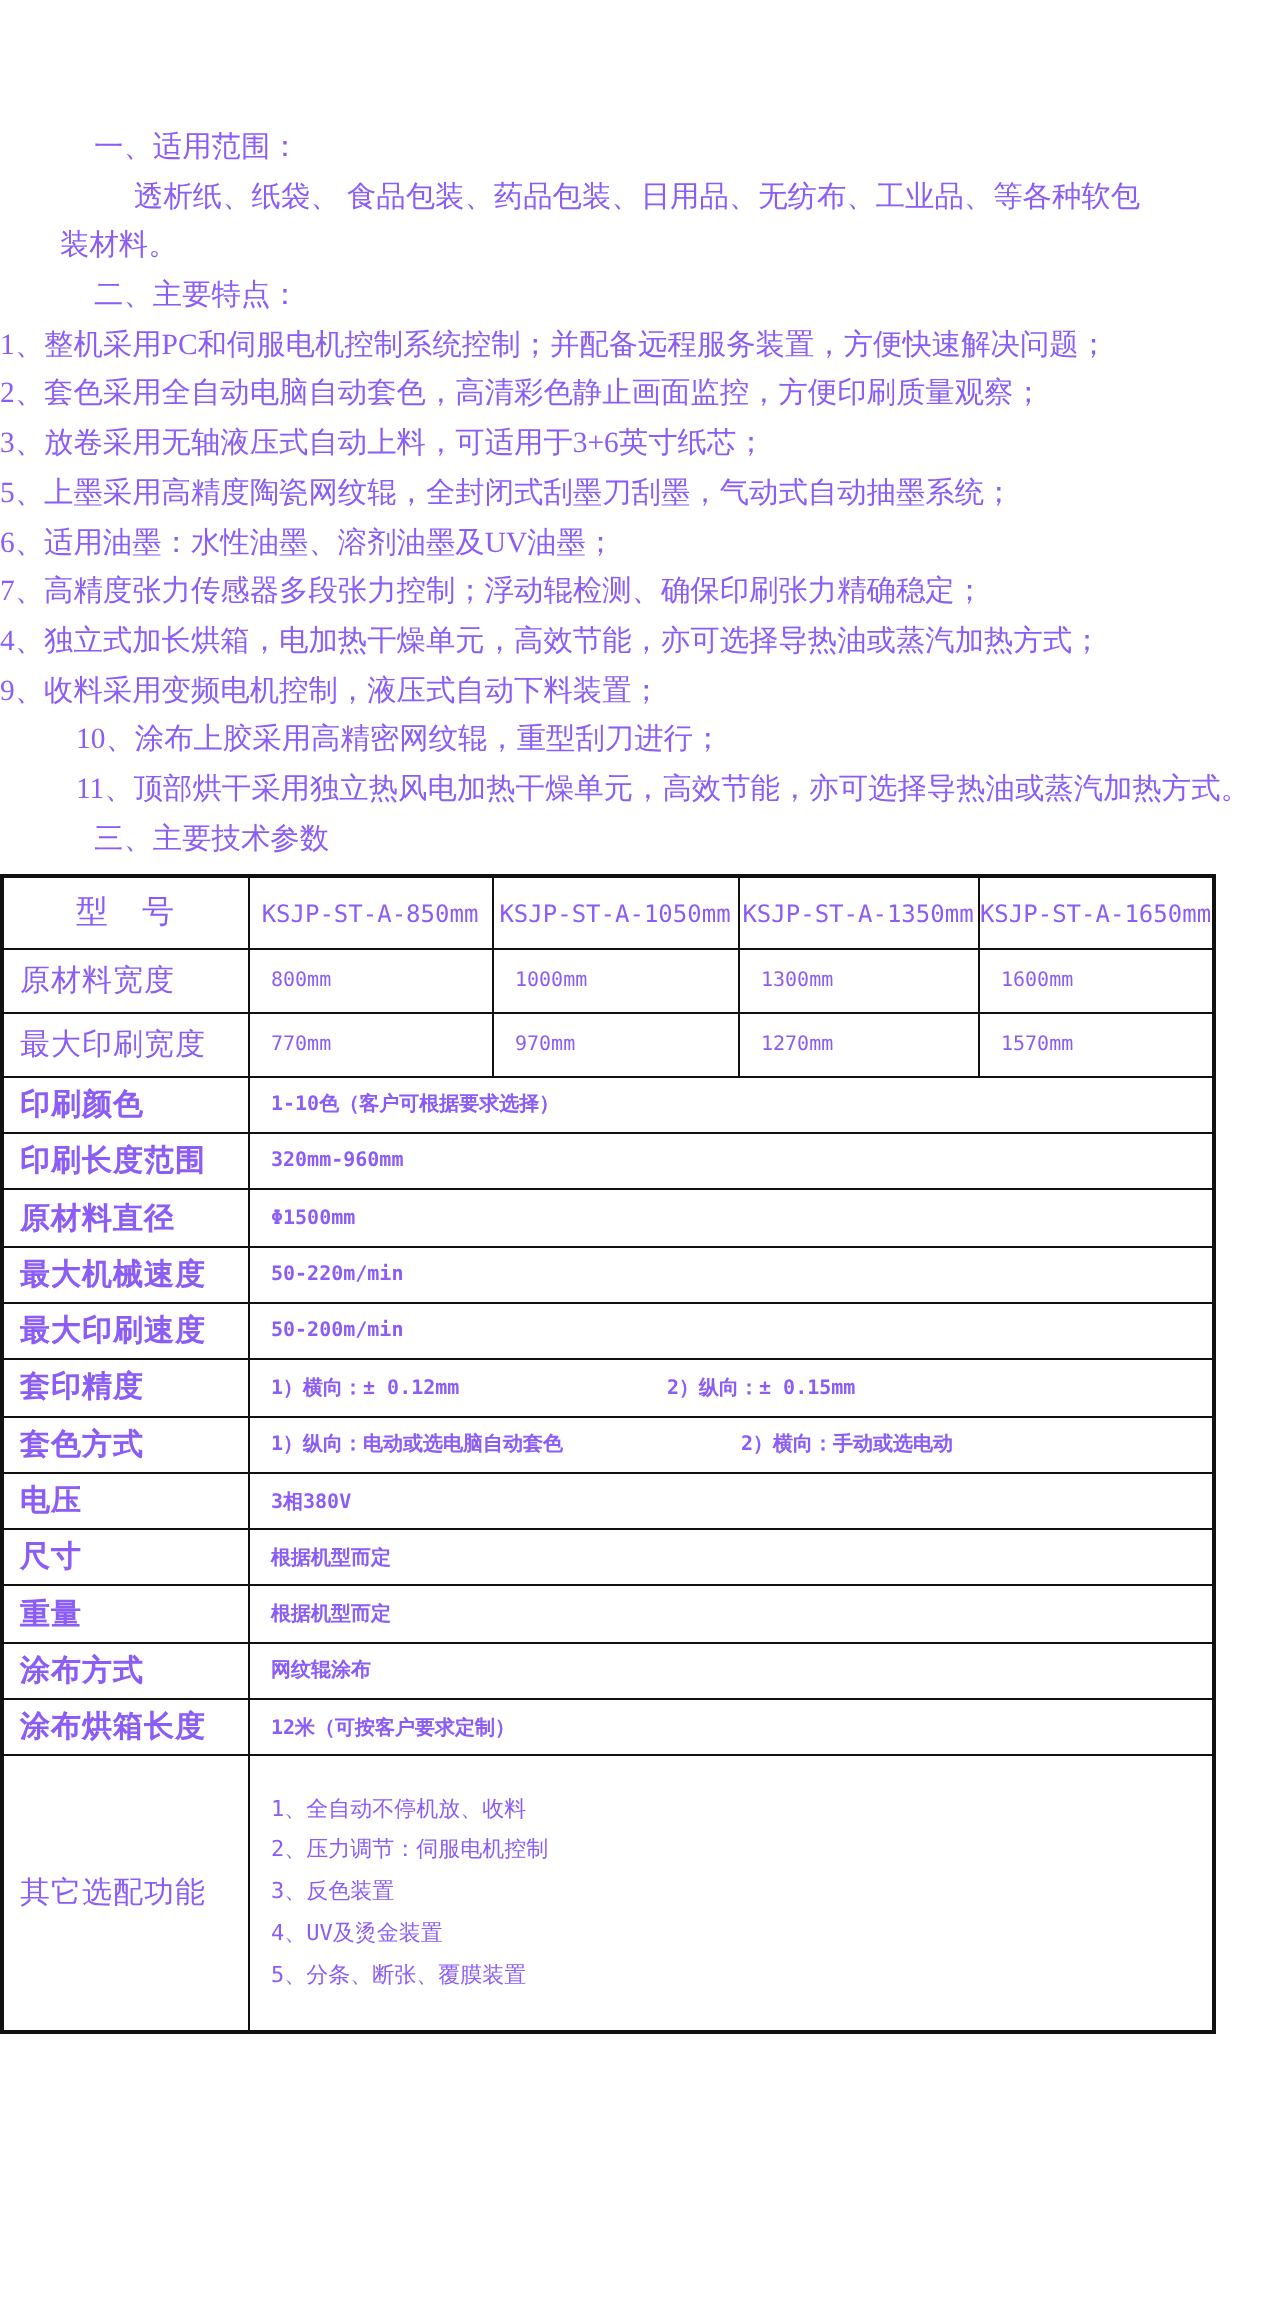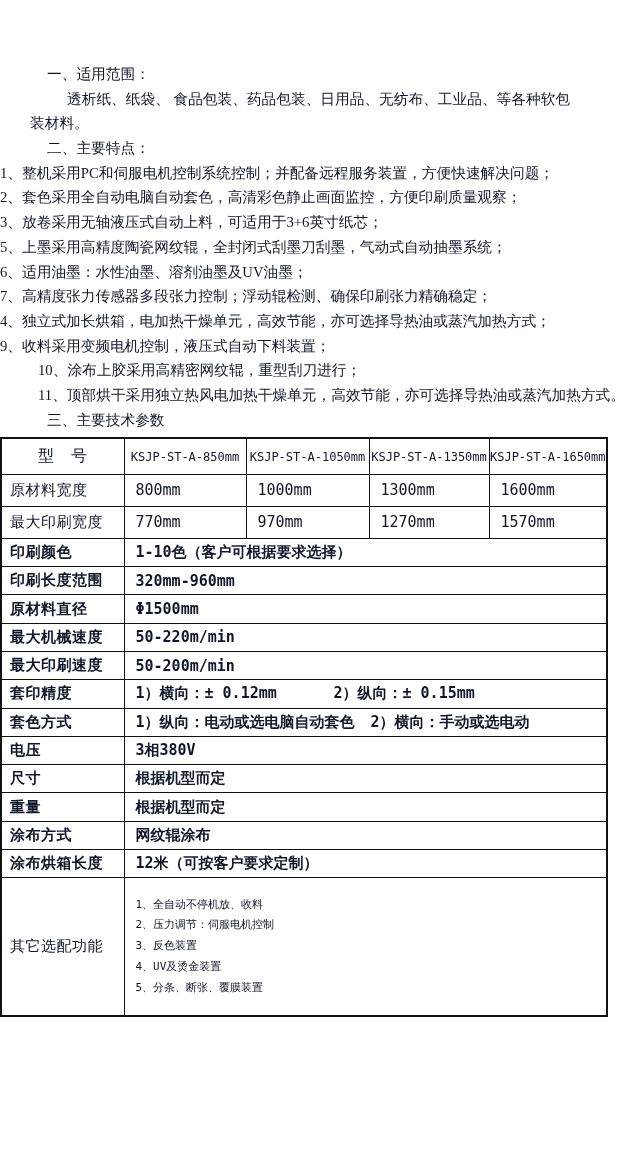--- a/index.html
+++ b/index.html
@@ -6,21 +6,21 @@
   body {
     width: 640px;
     background: #f6f6f6;
     font-family: "Liberation Serif", "DejaVu Serif", serif;
   }
   .page {
     position: relative;
     width: 640px;
     height: 1150px;
     background: #ffffff;
-    color: #0f172a;
+    color: #8b5cf6;
     overflow: hidden;
   }
   .doc {
     padding-top: 62px;
     font-size: 14.7px;
     line-height: 24.7px;
   }
   .line {
     white-space: nowrap;
     height: 24.7px;
@@ -54,21 +54,21 @@
     text-align: center;
     padding-left: 0;
   }
   td.model {
     font-family: "DejaVu Sans Mono", "Liberation Serif", serif;
     font-size: 12px;
     text-align: center;
   }
   td.val {
     font-family: "DejaVu Sans Mono", "Liberation Serif", serif;
-    font-size: 15px;
+    font-size: 10px;
     padding-left: 11px;
   }
   tr.r-header { height: 36px; }
   tr.r-med    { height: 32px; }
   tr.r-reg    { height: 28.3px; font-weight: bold; }
   tr.r-tall   { height: 138px; }
   .gap1 { display: inline-block; width: 198px; }
   .gap2 { display: inline-block; width: 235px; }
   td.options {
     font-family: "DejaVu Sans Mono", "Liberation Serif", serif;

